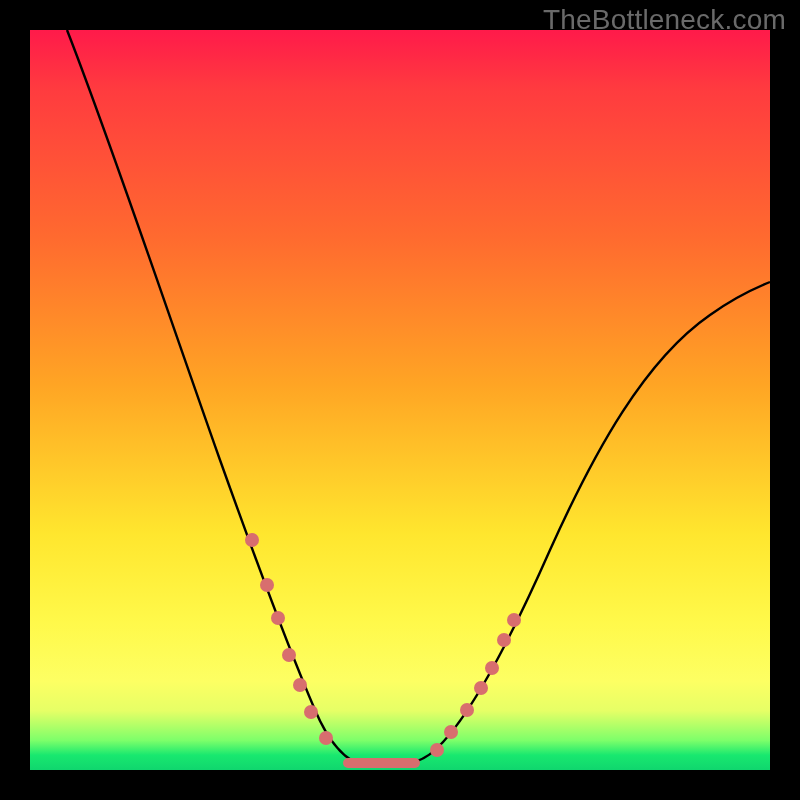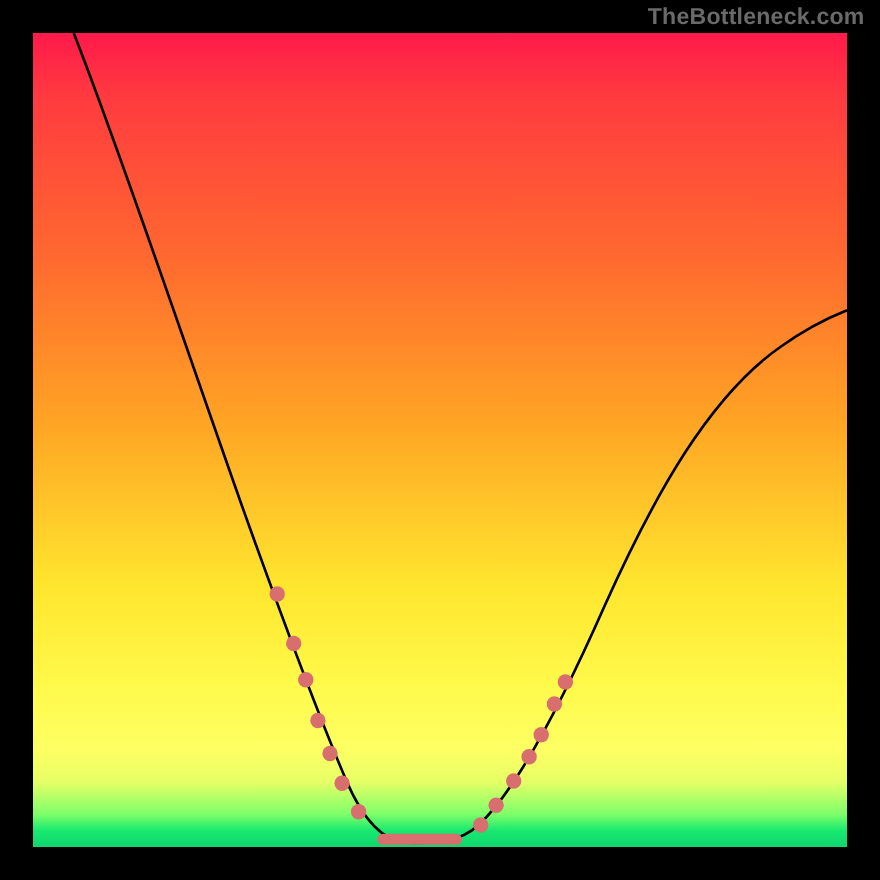--- a/index.html
+++ b/index.html
@@ -37,22 +37,22 @@
       #7dff6a 96%,
       #18e86f 98%,
       #10d66e 100%
     );
   }
   .watermark {
     position: absolute;
     top: 4px;
     right: 14px;
     color: #6a6a6a;
-    font-size: 21px;
-    font-weight: 700;
+    font-size: 28px;
+    font-weight: 400;
     letter-spacing: 0.2px;
     z-index: 5;
   }
   svg.curve {
     position: absolute;
     left: 0;
     top: 0;
     width: 740px;
     height: 740px;
     overflow: visible;

